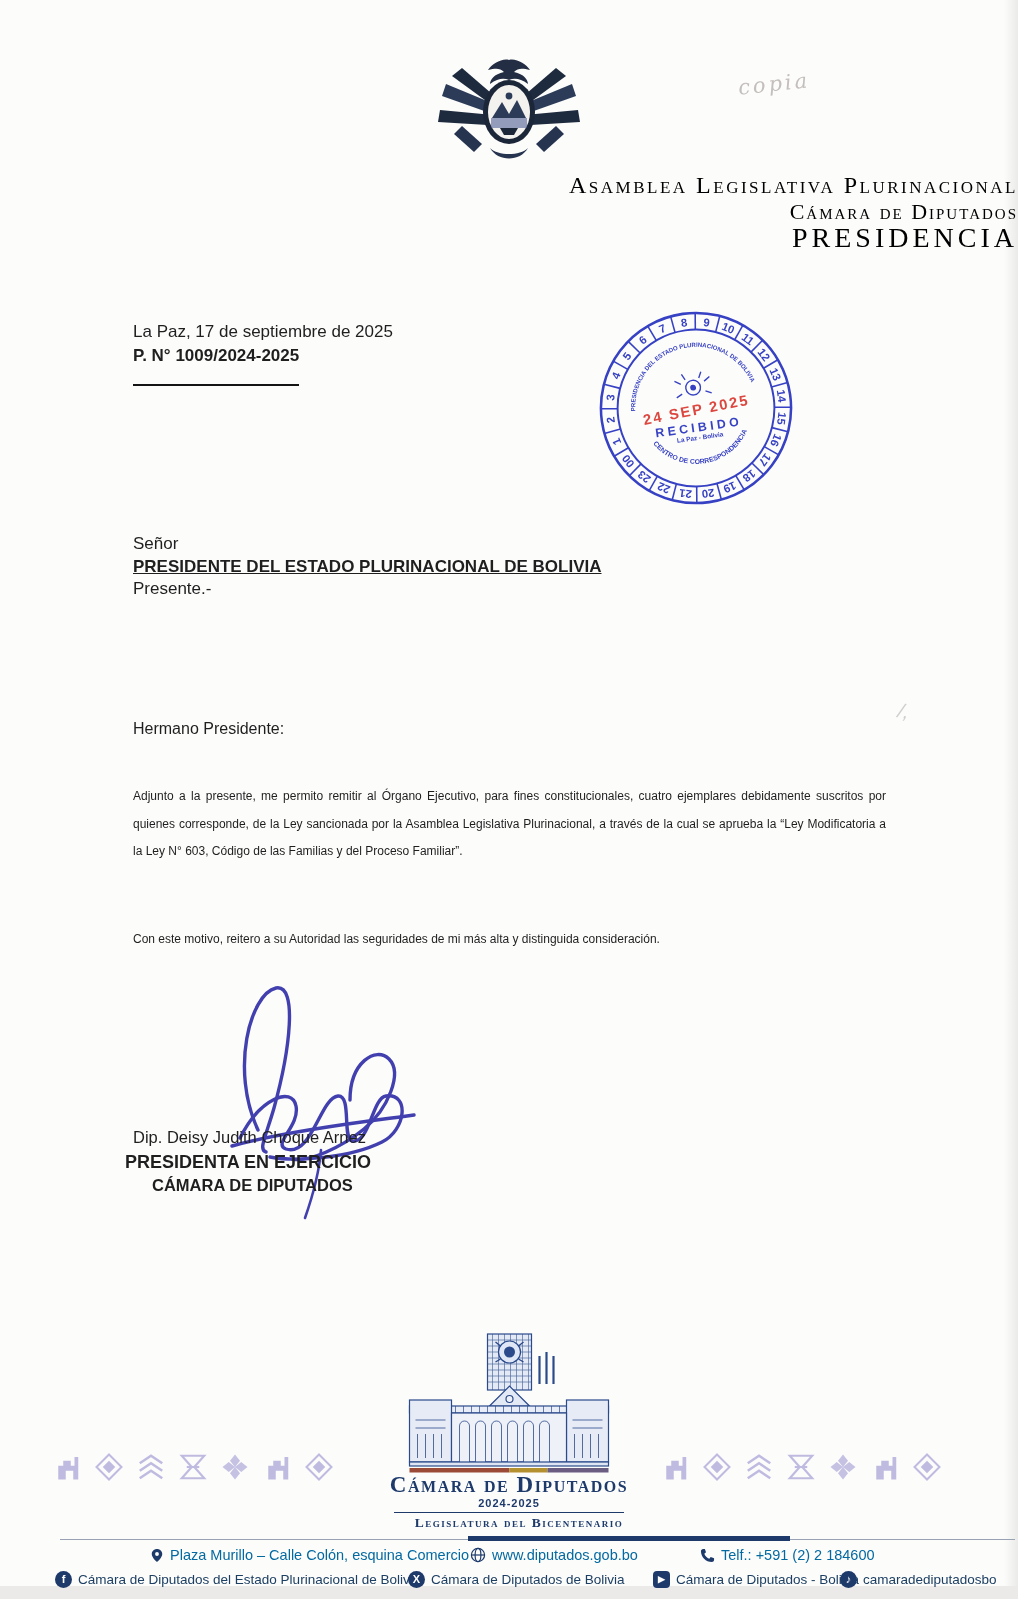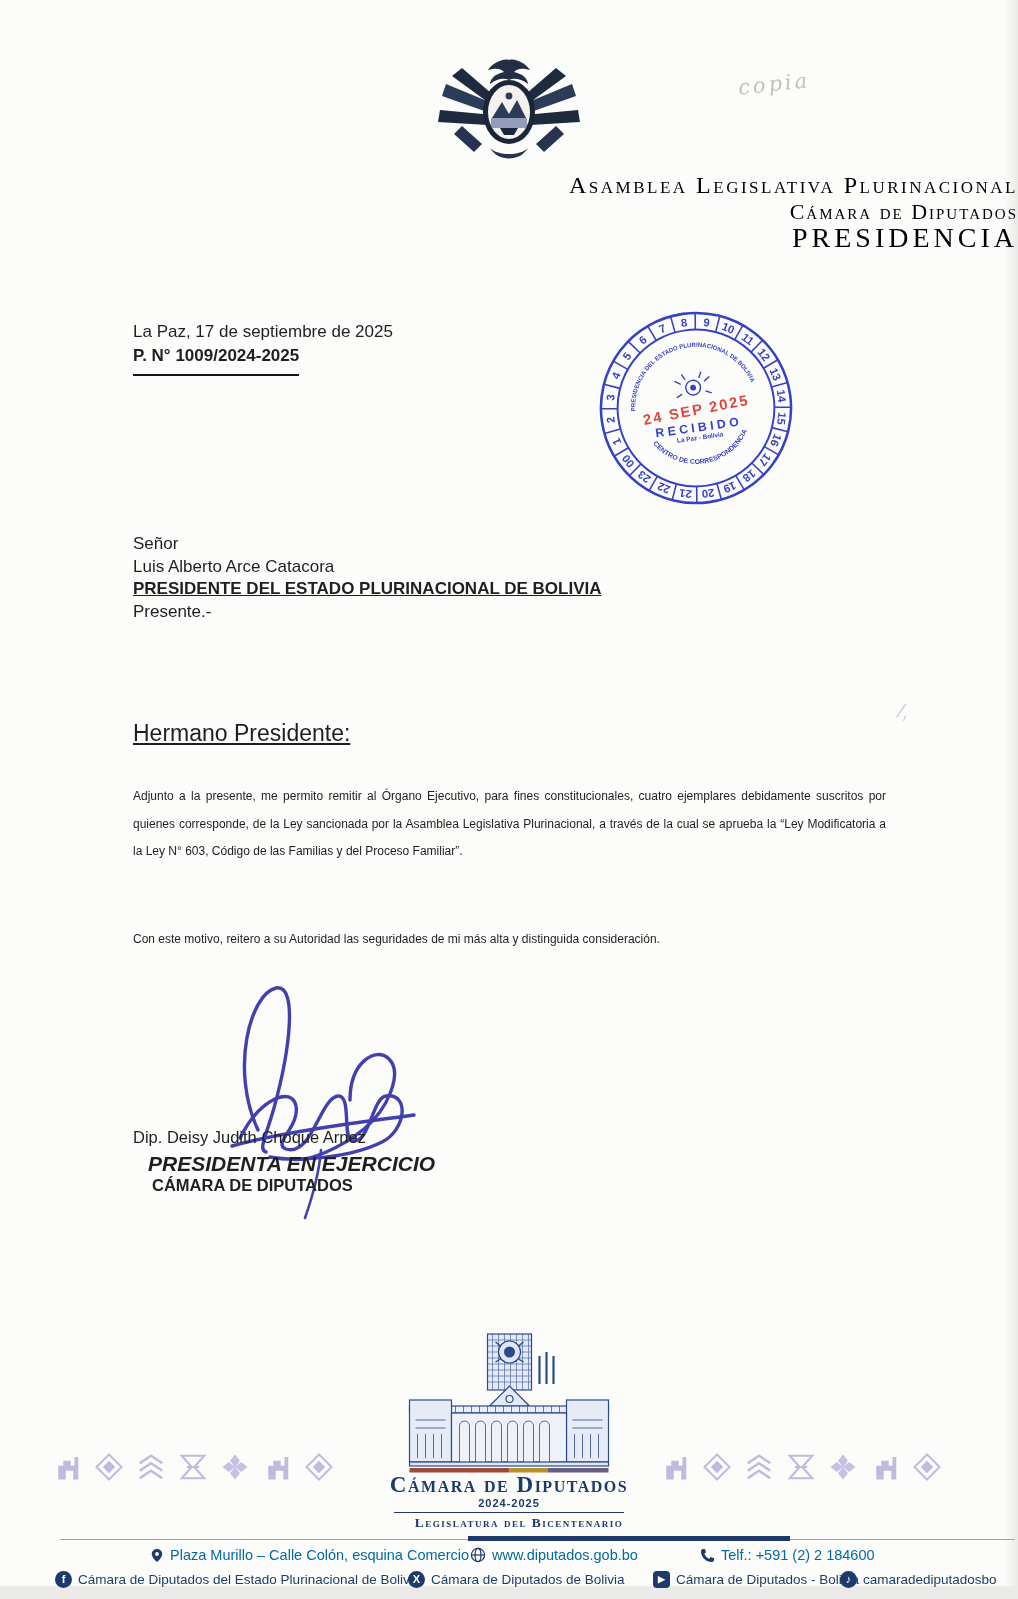--- a/index.html
+++ b/index.html
@@ -14,34 +14,34 @@
          font-size:21px;color:#c4bfbc;transform:rotate(-6deg);letter-spacing:3px;}
   
   .crest{left:50%;top:56px;transform:translateX(-50%);}
   .h-org{left:0;width:100%;text-align:right;font-family:"Liberation Serif",serif;
          color:#000000;font-variant:small-caps;}
   .h1{top:172px;font-size:24px;letter-spacing:2.5px;}
   .h2{top:199px;font-size:22px;letter-spacing:2px;}
   .h3{top:222px;font-size:28px;letter-spacing:4px;font-variant:normal;}
   
   .dateline{left:133px;top:322px;font-size:17px;}
-  .refline{left:133px;top:346px;font-size:17px;font-weight:bold;border-bottom:2px solid #141414;padding-bottom:8px;}
+  .refline{left:133px;top:346px;font-size:17px;font-weight:bold;border-bottom:2px solid #141414;padding-bottom:18px;}
   .recipient{left:133px;top:533px;font-size:17px;line-height:22.5px;}
   .recipient .bold{font-weight:bold;text-decoration:underline;}
-  .greeting{left:133px;top:720px;font-size:23px;text-decoration:underline;}
+  .greeting{left:133px;top:720px;font-size:16px;}
   .para{left:133px;width:753px;font-size:12px;line-height:27.5px;text-align:justify;}
   .p1{top:783px;}
   .p2{top:926px;}
   
   .stamp{left:598px;top:310px;width:196px;height:196px;transform:rotate(-8deg);opacity:.93;mix-blend-mode:multiply;}
   .stamp svg{font-family:"Liberation Sans",sans-serif;}
   
   .sig{left:200px;top:978px;pointer-events:none;mix-blend-mode:multiply;}
   .signer-name{left:133px;top:1128px;font-size:16.5px;}
-  .signer-role{left:148px;top:1152px;font-size:21px;font-weight:bold;font-style:italic;}
+  .signer-role{left:125px;top:1152px;font-size:18px;font-weight:bold;}
   .signer-chamber{left:152px;top:1176px;font-size:16.5px;font-weight:bold;}
   
   .flogo{left:50%;top:1326px;transform:translateX(-50%);}
   .f-title{left:0;width:100%;top:1472px;text-align:center;font-family:"Liberation Serif",serif;
            font-variant:small-caps;font-weight:bold;color:#1d3a6b;font-size:23px;letter-spacing:1.5px;}
   .f-years{left:0;width:100%;top:1497px;text-align:center;color:#1d3a6b;font-size:11px;font-weight:bold;letter-spacing:1px;}
   .f-div{left:50%;top:1512px;transform:translateX(-50%);width:230px;height:0;border-top:1.5px solid #1d3a6b;}
   .f-sub{left:10px;width:100%;top:1515px;text-align:center;font-family:"Liberation Serif",serif;
          font-variant:small-caps;font-weight:bold;color:#1d3a6b;font-size:13.5px;letter-spacing:1.5px;}
   
@@ -180,21 +180,20 @@
       <text x="100" y="124" font-size="12.5" font-weight="bold" letter-spacing="3.5" fill="#2733c2" text-anchor="middle">RECIBIDO</text>
       <text x="100" y="132.5" font-size="6.5" font-weight="bold" fill="#2733c2" text-anchor="middle">La Paz - Bolivia</text>
       <text font-size="7" font-weight="bold" fill="#2733c2" text-anchor="middle">
         <textPath href="#arcBottom" startOffset="50%">CENTRO DE CORRESPONDENCIA</textPath>
       </text>
     </svg>
   </div>
 
   <div class="abs recipient">
     <div>Señor</div>
-    <div>Luis Alberto Arce Catacora</div>
     <div class="bold">PRESIDENTE DEL ESTADO PLURINACIONAL DE BOLIVIA</div>
     <div>Presente.-</div>
   </div>
 
   <div class="abs greeting">Hermano Presidente:</div>
   <div class="abs para p1">Adjunto a la presente, me permito remitir al Órgano Ejecutivo, para fines constitucionales, cuatro ejemplares debidamente suscritos por quienes corresponde, de la Ley sancionada por la Asamblea Legislativa Plurinacional, a través de la cual se aprueba la “Ley Modificatoria a la Ley N° 603, Código de las Familias y del Proceso Familiar”.</div>
   <div class="abs para p2">Con este motivo, reitero a su Autoridad las seguridades de mi más alta y distinguida consideración.</div>
 
   <div class="abs sig">
     <svg width="235" height="245" viewBox="0 0 235 245" fill="none" stroke="#4341b2" stroke-width="3.4" stroke-linecap="round">

